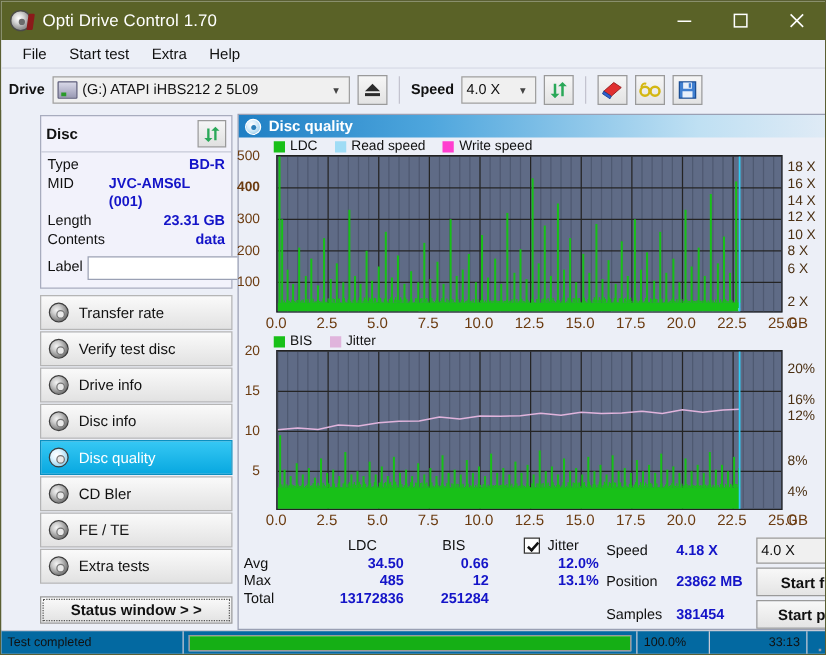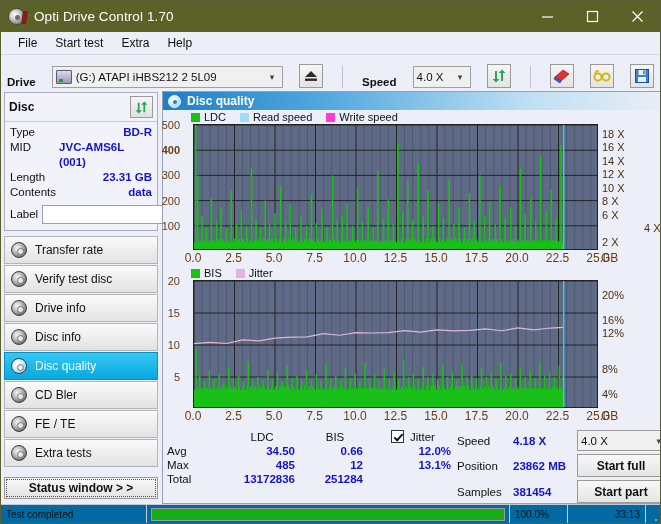--- a/index.html
+++ b/index.html
@@ -69,23 +69,23 @@
     font-size: 12px;
     color: #111;
   }
   .menu-item { padding: 2px 9px; }
 
   
   .toolbar {
     height: 33px;
     background: #eceff7;
     display: flex;
-    align-items: flex-end;
+    align-items: center;
     padding: 0 6px;
-    gap: 16px;
+    gap: 6px;
   }
   .tb-label { font-size: 11.5px; font-weight: bold; color: #111; }
   .combo {
     height: 22px;
     background: #f0f0f0;
     border: 1px solid #a0a0a0;
     display: flex;
     align-items: center;
     padding: 0 3px;
     font-size: 11.5px;
@@ -116,21 +116,21 @@
   .tool-btn {
     width: 24px; height: 24px;
     background: linear-gradient(#f6f6f6, #e3e3e3);
     border: 1px solid #9a9a9a;
     display: flex; align-items: center; justify-content: center;
     flex: 0 0 auto;
   }
   .tb-sep { width: 1px; height: 22px; background: #c3c3cf; margin: 0 3px; }
 
   
-  .content { display: flex; height: 416px; }
+  .content { display: flex; height: 416px; padding-left: 28px; }
   .sidebar { width: 160px; padding: 4px 3px 0 3px; }
   .mainarea { flex: 1; padding: 3px 3px 0 1px; }
 
   
   .disc-panel {
     border: 1px solid #a8acbe;
     background: #f2f2fb;
     margin-bottom: 5px;
   }
   .disc-head {

